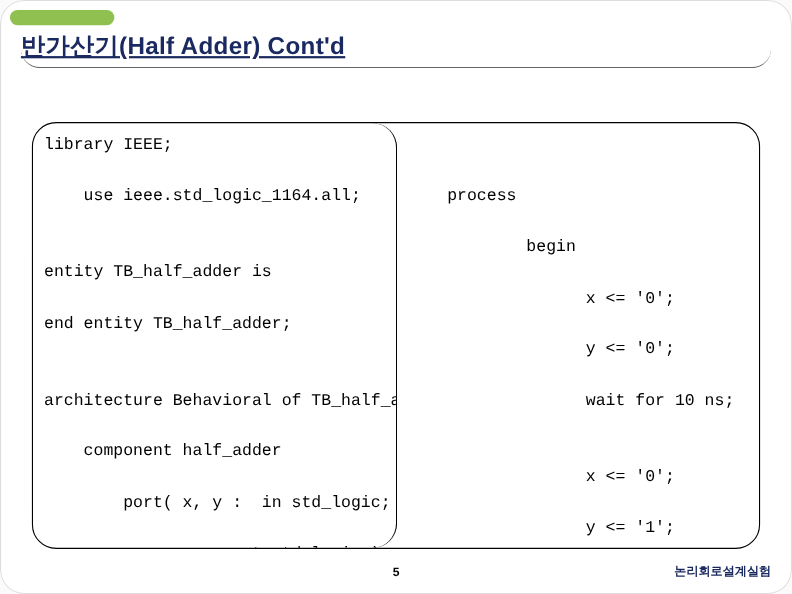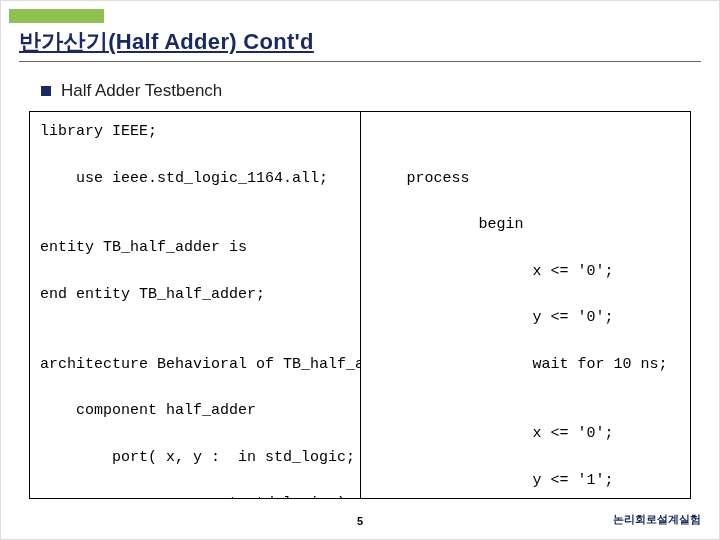--- a/index.html
+++ b/index.html
@@ -1,15 +1,15 @@
 <!DOCTYPE html>
 <html><head>
 <meta charset="utf-8">
 <style>
-  * { box-sizing: border-box; margin: 0; padding: 0; }
+  * { box-sizing: border-box; margin: 0; padding: 0; border-radius: 22px; }
   body {
     width: 720px;
     height: 540px;
     background: #fafafa;
     font-family: Arial, sans-serif;
     position: relative;
     overflow: hidden;
   }
   .slide {
     width: 720px;
@@ -101,24 +101,20 @@
 </head>
 <body>
 
 <div class="slide">
   <div class="accent-bar"></div>
 
   <div class="title-wrap">
     <div class="title">반가산기(Half Adder) Cont'd</div>
   </div>
 
-  <div class="bullet-row">
-    <div class="bullet-sq"></div>
-    <div class="bullet-text">Half Adder Testbench</div>
-  </div>
 
   <div class="codebox">
     <div class="col col-left">library IEEE;
 
     use ieee.std_logic_1164.all;
 
 
 entity TB_half_adder is
 
 end entity TB_half_adder;

